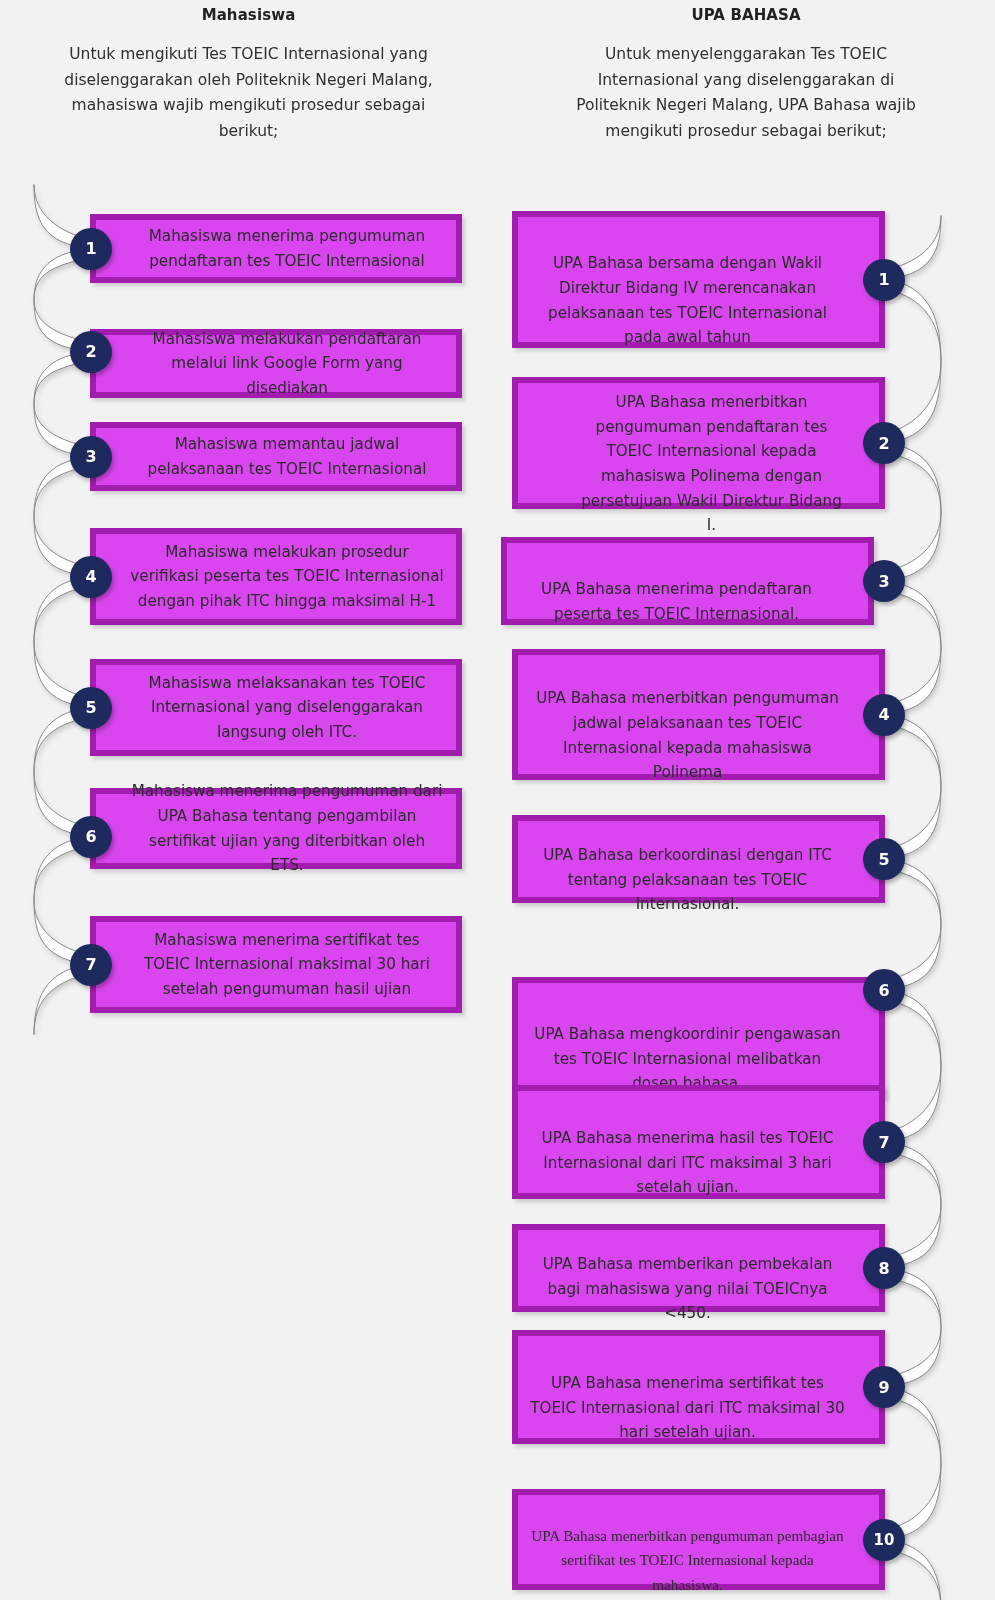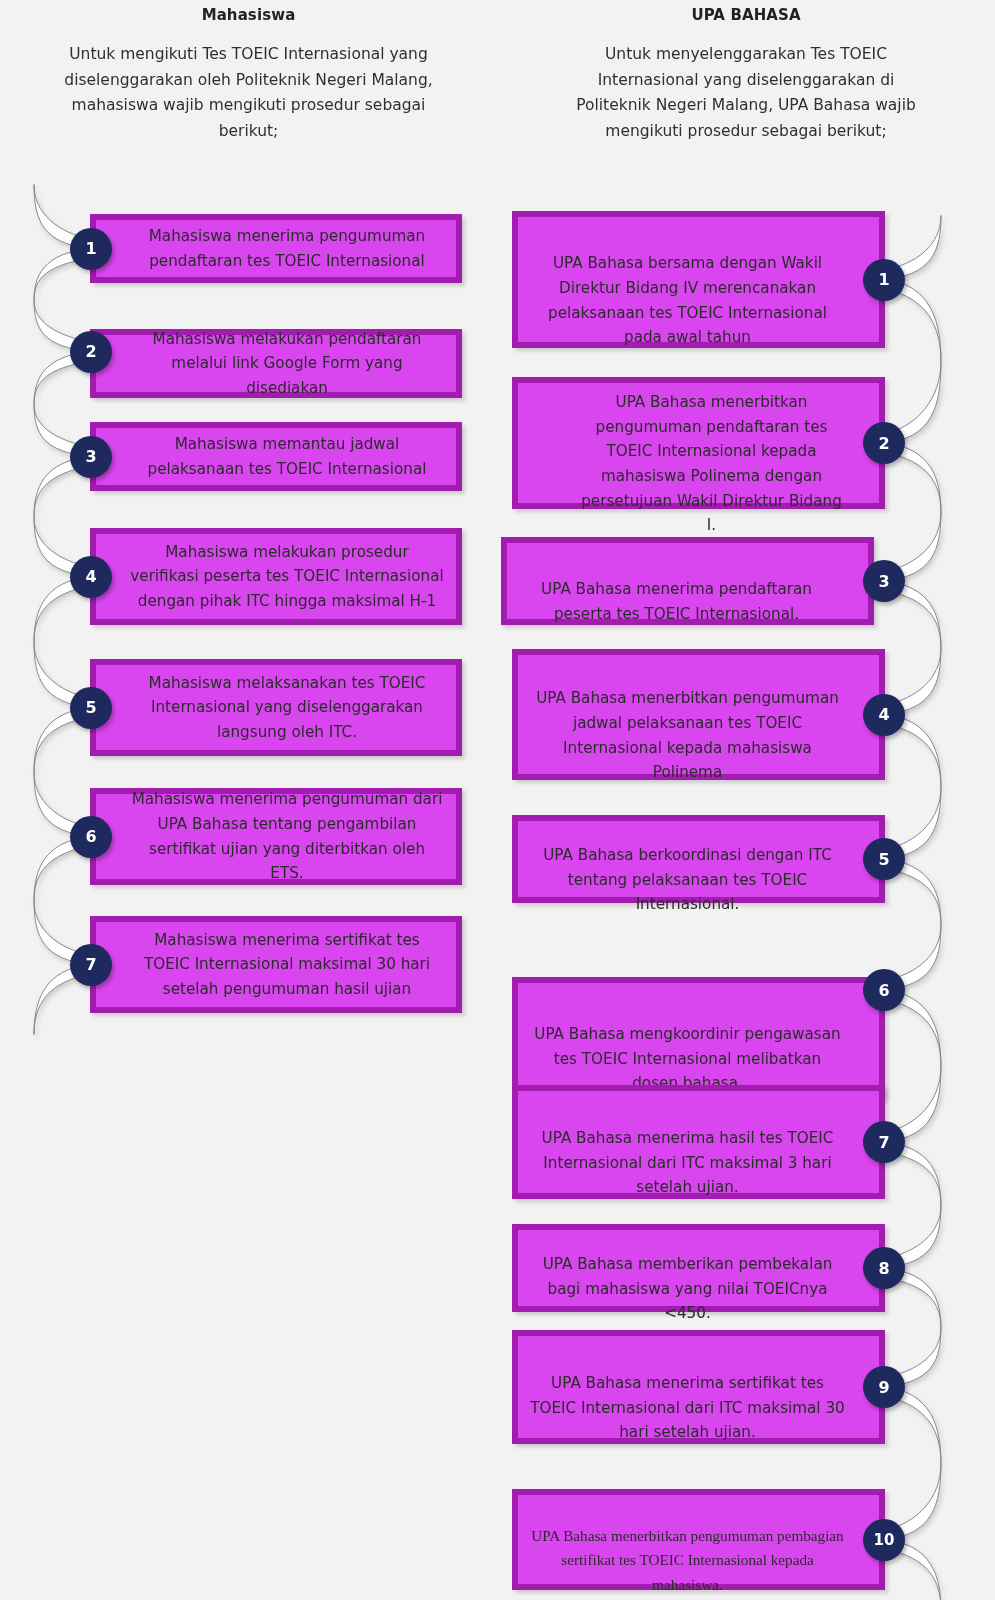--- a/index.html
+++ b/index.html
@@ -154,21 +154,21 @@
       </div>
       <div class="badge" style="left: 70px; top: 435.5px;">3</div>
       <div class="step" style="left: 90px; top: 528px; width: 372px; height: 97px;">
         <div class="step-text">Mahasiswa melakukan prosedur verifikasi peserta tes TOEIC Internasional dengan pihak  ITC hingga maksimal H-1</div>
       </div>
       <div class="badge" style="left: 70px; top: 555.5px;">4</div>
       <div class="step" style="left: 90px; top: 659px; width: 372px; height: 97px;">
         <div class="step-text">Mahasiswa melaksanakan tes TOEIC Internasional yang diselenggarakan langsung oleh ITC.</div>
       </div>
       <div class="badge" style="left: 70px; top: 686.5px;">5</div>
-      <div class="step" style="left: 90px; top: 788px; width: 372px; height: 97px;">
+      <div class="step" style="left: 90px; top: 788px; width: 372px; height: 81px;">
         <div class="step-text">Mahasiswa menerima pengumuman dari UPA Bahasa tentang pengambilan sertifikat  ujian yang diterbitkan oleh ETS.</div>
       </div>
       <div class="badge" style="left: 70px; top: 815.5px;">6</div>
       <div class="step" style="left: 90px; top: 916px; width: 372px; height: 97px;">
         <div class="step-text">Mahasiswa menerima sertifikat tes TOEIC Internasional maksimal 30 hari setelah pengumuman hasil ujian</div>
       </div>
       <div class="badge" style="left: 70px; top: 943.5px;">7</div>
     </div>
 </div>
 

